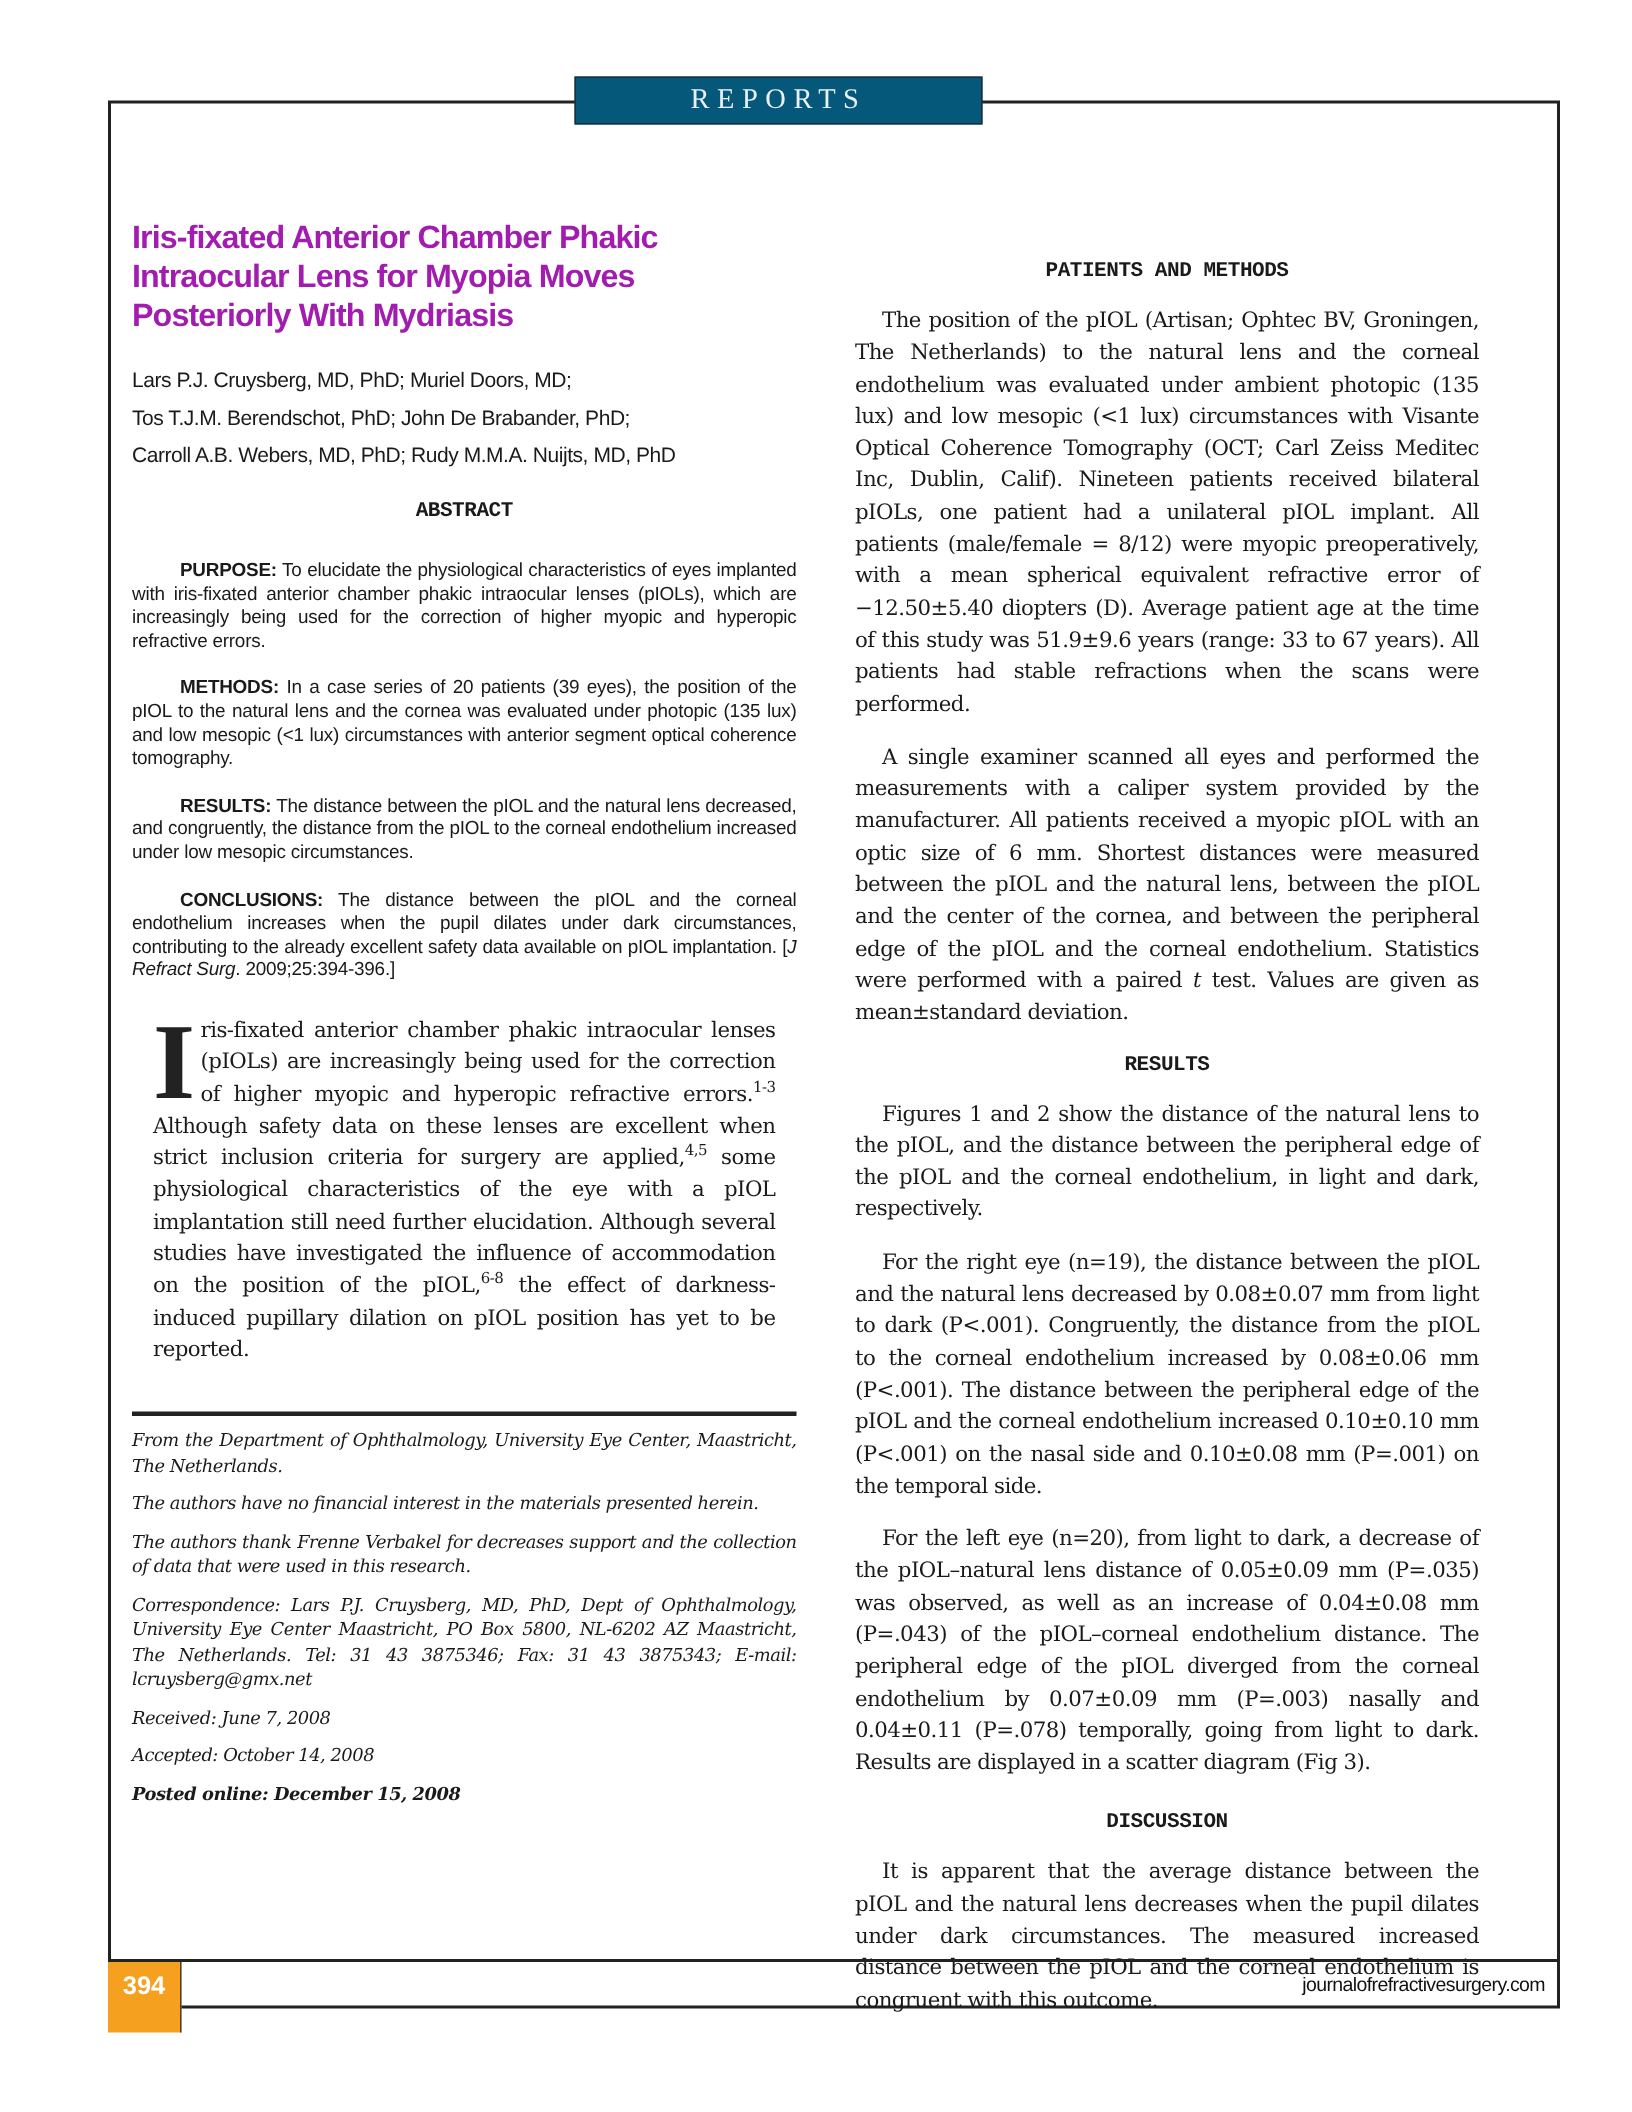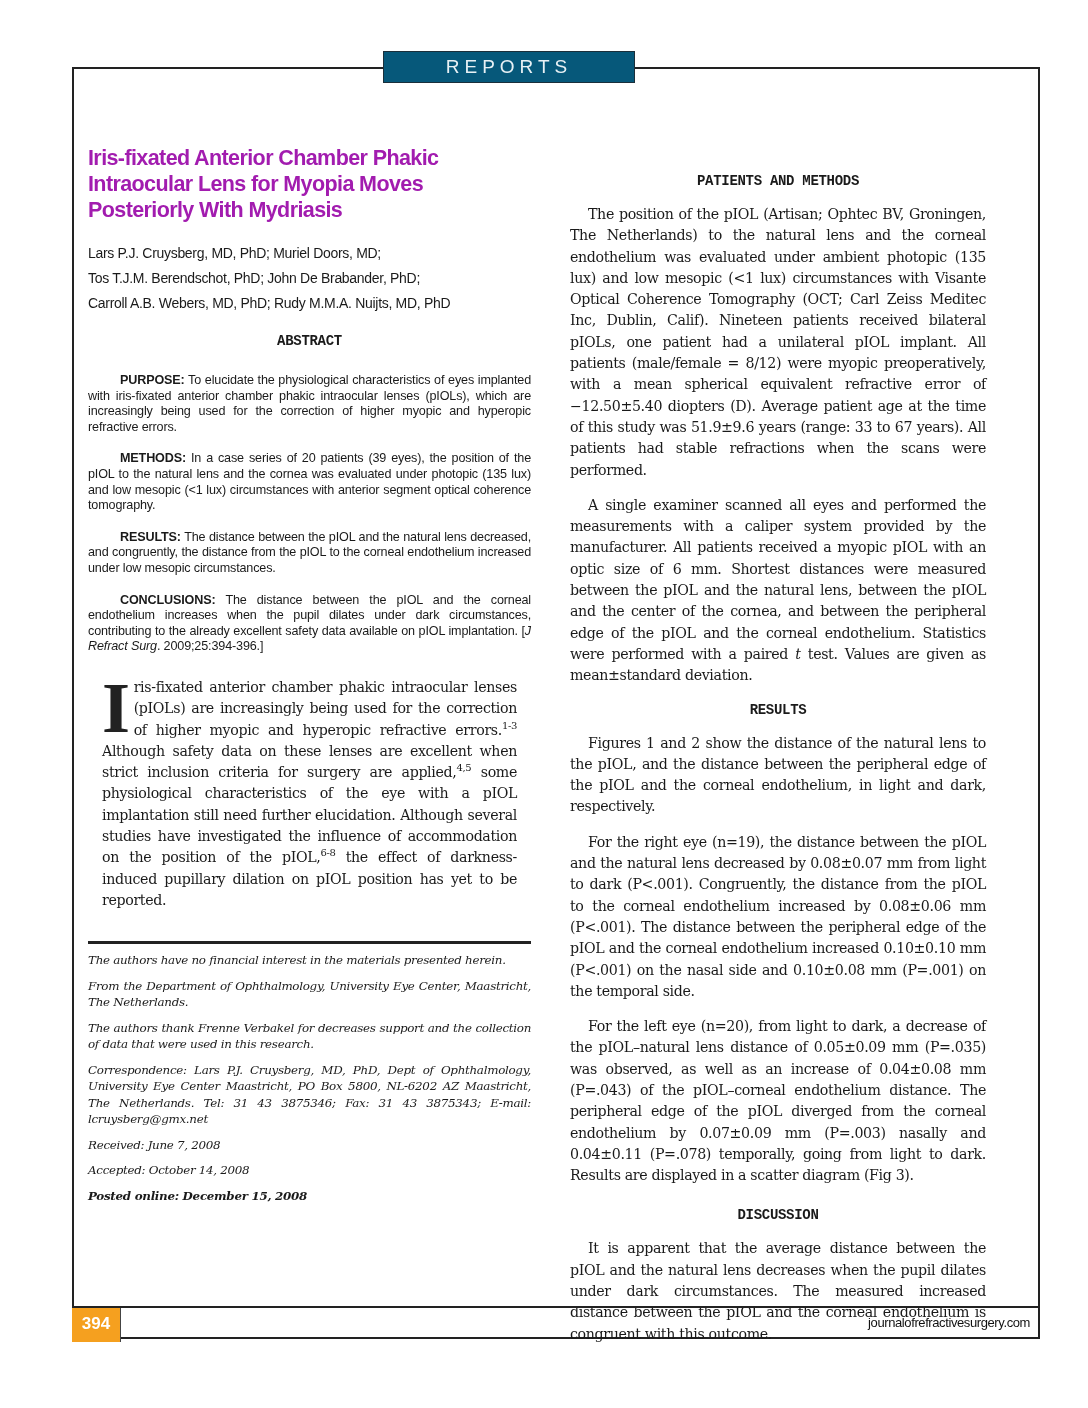--- a/index.html
+++ b/index.html
@@ -1,21 +1,21 @@
 <!DOCTYPE html>
 <html><head>
 <meta charset="utf-8">
 <style>
   html, body { margin:0; padding:0; background:#ffffff; }
   body { width:1088px; height:1408px; position:relative; overflow:hidden; color:#1a1a1a; }
   .frame { position:absolute; left:72px; top:67px; width:968px; height:1272px; border:2px solid #222; box-sizing:border-box; }
-  .banner { position:absolute; left:383px; top:51px; width:252px; height:32px; background:#06587a; border:1px solid #1b2f3a; box-sizing:border-box;
-            color:#e8f1f5; font-family:Liberation Sans, sans-serif; font-size:19px; letter-spacing:5px; text-align:center; line-height:30px; }
+  .banner { position:absolute; left:383px; top:51px; width:272px; height:32px; background:#06587a; border:1px solid #1b2f3a; box-sizing:border-box;
+            color:#e8f1f5; font-family:Liberation Serif, serif; font-size:19px; letter-spacing:5px; text-align:center; line-height:30px; }
   .footer-line { position:absolute; left:72px; top:1306px; width:968px; height:2px; background:#222; }
-  .page-num { position:absolute; left:72px; top:1308px; width:48px; height:34px; background:#f5a01f; border-right:1px solid #444;
+  .page-num { position:absolute; left:72px; top:1308px; width:48px; height:47px; background:#f5a01f; border-right:1px solid #444;
               color:#fff; font-family:"Liberation Sans", sans-serif; font-weight:bold; font-size:17px; text-align:center; line-height:31px; }
   .site { position:absolute; right:58px; top:1315px; font-family:"Liberation Sans", sans-serif; font-size:13px; color:#111; letter-spacing:-0.4px; }
 
   .col-left { position:absolute; left:88px; top:145px; width:443px; }
   .col-right { position:absolute; left:556px; top:160px; width:444px; }
 
   .title { font-family:"Liberation Sans", sans-serif; font-weight:bold; font-size:21.5px; line-height:26px; letter-spacing:-0.6px; margin:0 0 18px 0; color:#a21caf; }
   .authors { font-family:"Liberation Sans", sans-serif; font-size:14px; line-height:25px; letter-spacing:-0.3px; margin:0 0 16px 0; }
   .authors div { white-space:nowrap; }
   .sec-head { font-family:Liberation Mono, monospace; font-weight:bold; font-size:14px; text-align:center; letter-spacing:-0.3px; margin:12px; line-height:18px; }
@@ -63,22 +63,22 @@
   <p class="abs-p">
     <b>CONCLUSIONS:</b>
     <span>The distance between the pIOL and the corneal endothelium increases when the pupil dilates under dark circumstances, contributing to the already excellent safety data available on pIOL implantation. [</span><i>J Refract Surg</i><span>. 2009;25:394-396.]</span>
   </p>
 
   <p class="body-text lead">
     <span class="dropcap">I</span><span>ris-fixated anterior chamber phakic intraocular lenses (pIOLs) are increasingly being used for the correction of higher myopic and hyperopic refractive errors.</span><sup>1-3</sup><span> Although safety data on these lenses are excellent when strict inclusion criteria for surgery are applied,</span><sup>4,5</sup><span> some physiological characteristics of the eye with a pIOL implantation still need further elucidation. Although several studies have investigated the influence of accommodation on the position of the pIOL,</span><sup>6-8</sup><span> the effect of darkness-induced pupillary dilation on pIOL position has yet to be reported.</span>
   </p>
 
   <div class="fn-rule"></div>
+  <p class="fn">From the Department of Ophthalmology, University Eye Center, Maastricht, The Netherlands.</p>
   <p class="fn">The authors have no financial interest in the materials presented herein.</p>
-  <p class="fn">From the Department of Ophthalmology, University Eye Center, Maastricht, The Netherlands.</p>
   <p class="fn">The authors thank Frenne Verbakel for decreases support and the collection of data that were used in this research.</p>
   <p class="fn">Correspondence: Lars P.J. Cruysberg, MD, PhD, Dept of Ophthalmology, University Eye Center Maastricht, PO Box 5800, NL-6202 AZ Maastricht, The Netherlands. Tel: 31 43 3875346; Fax: 31 43 3875343; E-mail: lcruysberg@gmx.net</p>
   <p class="fn">Received: June 7, 2008</p>
   <p class="fn">Accepted: October 14, 2008</p>
   <p class="fn bold">Posted online: December 15, 2008</p>
 </div>
 
 <div class="col-right">
   <h2 class="sec-head">PATIENTS AND METHODS</h2>
   <p class="body-text indent">The position of the pIOL (Artisan; Ophtec BV, Groningen, The Netherlands) to the natural lens and the corneal endothelium was evaluated under ambient photopic (135 lux) and low mesopic (&lt;1 lux) circumstances with Visante Optical Coherence Tomography (OCT; Carl Zeiss Meditec Inc, Dublin, Calif). Nineteen patients received bilateral pIOLs, one patient had a unilateral pIOL implant. All patients (male/female = 8/12) were myopic preoperatively, with a mean spherical equivalent refractive error of −12.50±5.40 diopters (D). Average patient age at the time of this study was 51.9±9.6 years (range: 33 to 67 years). All patients had stable refractions when the scans were performed.</p>

